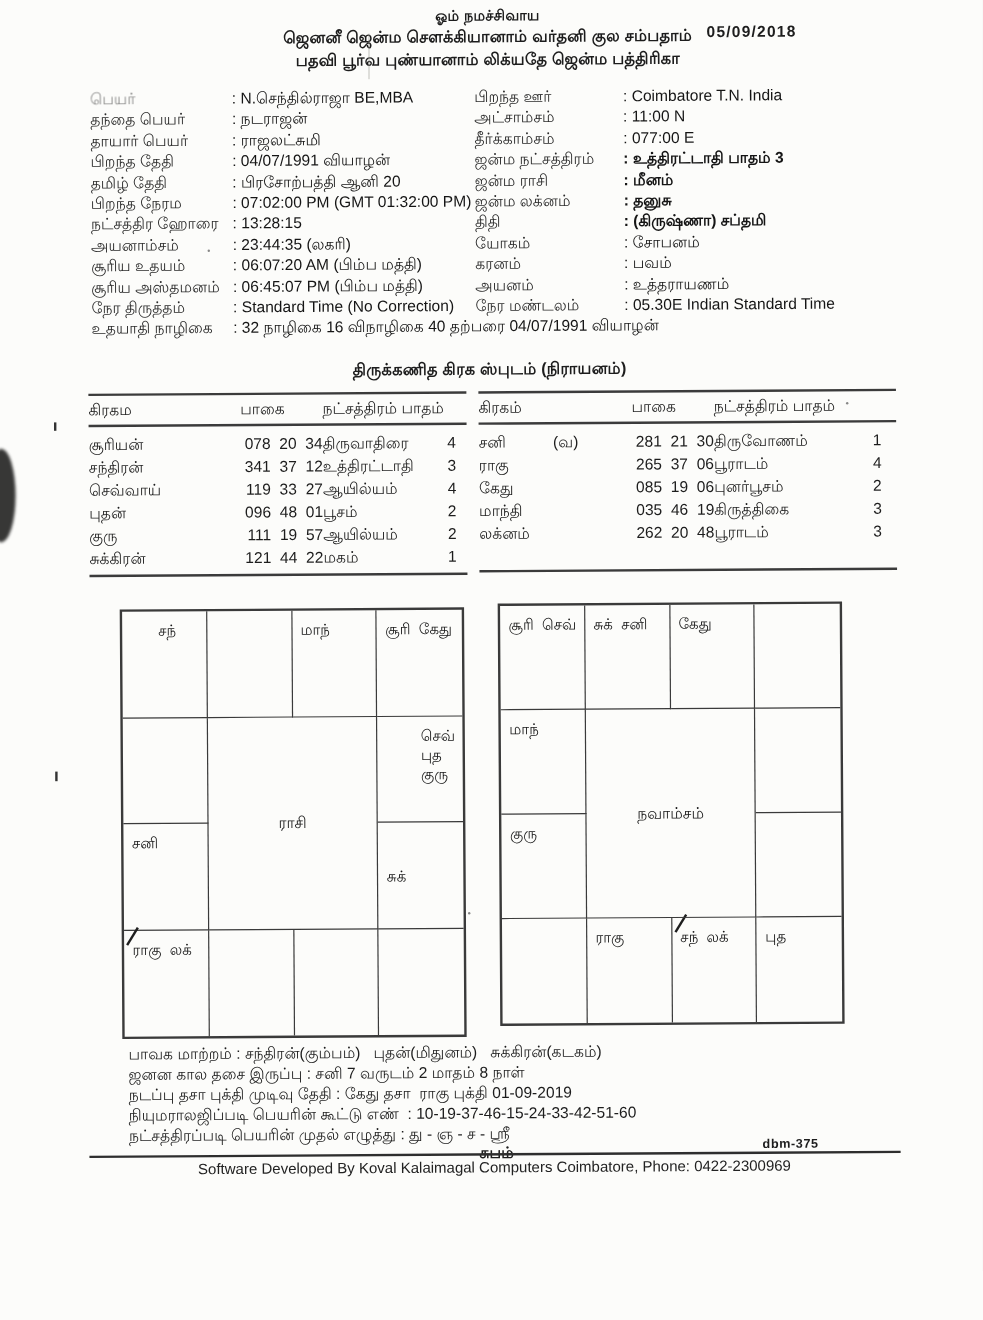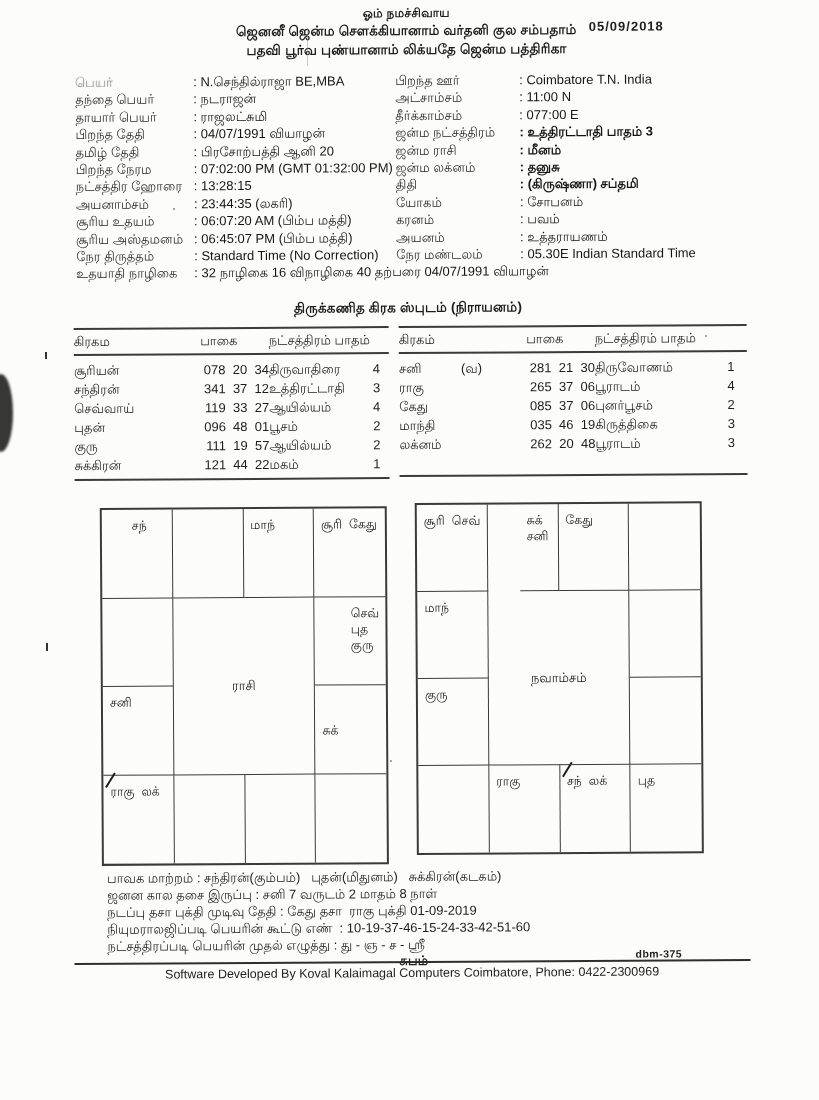--- a/index.html
+++ b/index.html
@@ -265,21 +265,21 @@
           <div class="prow">
             <span class="c-planet">ராகு</span>
             <span class="c-flag"></span>
             <span class="c-deg">265  37  06</span>
             <span class="c-star">பூராடம்</span>
             <span class="c-pad">4</span>
           </div>
           <div class="prow">
             <span class="c-planet">கேது</span>
             <span class="c-flag"></span>
-            <span class="c-deg">085  37  06</span>
+            <span class="c-deg">085  19  06</span>
             <span class="c-star">புனர்பூசம்</span>
             <span class="c-pad">2</span>
           </div>
           <div class="prow">
             <span class="c-planet">மாந்தி</span>
             <span class="c-flag"></span>
             <span class="c-deg">035  46  19</span>
             <span class="c-star">கிருத்திகை</span>
             <span class="c-pad">3</span>
           </div>
@@ -303,21 +303,21 @@
         <div class="ccell" style="grid-area: 3 / 1;">சனி</div>
         <div class="ccell no-r" style="grid-area: 3 / 4; margin-top: 29px;">சுக்</div>
         <div class="ccell no-b" style="grid-area: 4 / 1;">ராகு  லக்<div class="lagna-mark"></div></div>
         <div class="ccell no-b" style="grid-area: 4 / 2;"></div>
         <div class="ccell no-b" style="grid-area: 4 / 3;"></div>
         <div class="ccell no-r no-b" style="grid-area: 4 / 4;"></div>
         <div class="ccell center" style="grid-area: 2 / 2 / 4 / 4;">ராசி</div>
       </div>
     <div class="chart nav" id="chart-nav">
         <div class="ccell" style="grid-area: 1 / 1;">சூரி  செவ்</div>
-        <div class="ccell" style="grid-area: 1 / 2; margin-left: 32px;">சுக்  சனி</div>
+        <div class="ccell" style="grid-area: 1 / 2;">சுக்  சனி</div>
         <div class="ccell" style="grid-area: 1 / 3;">கேது</div>
         <div class="ccell no-r" style="grid-area: 1 / 4;"></div>
         <div class="ccell" style="grid-area: 2 / 1;">மாந்</div>
         <div class="ccell no-r" style="grid-area: 2 / 4;"></div>
         <div class="ccell" style="grid-area: 3 / 1;">குரு</div>
         <div class="ccell no-r" style="grid-area: 3 / 4;"></div>
         <div class="ccell no-b" style="grid-area: 4 / 1;"></div>
         <div class="ccell no-b" style="grid-area: 4 / 2;">ராகு</div>
         <div class="ccell no-b" style="grid-area: 4 / 3;">சந்  லக்<div class="lagna-mark"></div></div>
         <div class="ccell no-r no-b" style="grid-area: 4 / 4;">புத</div>

